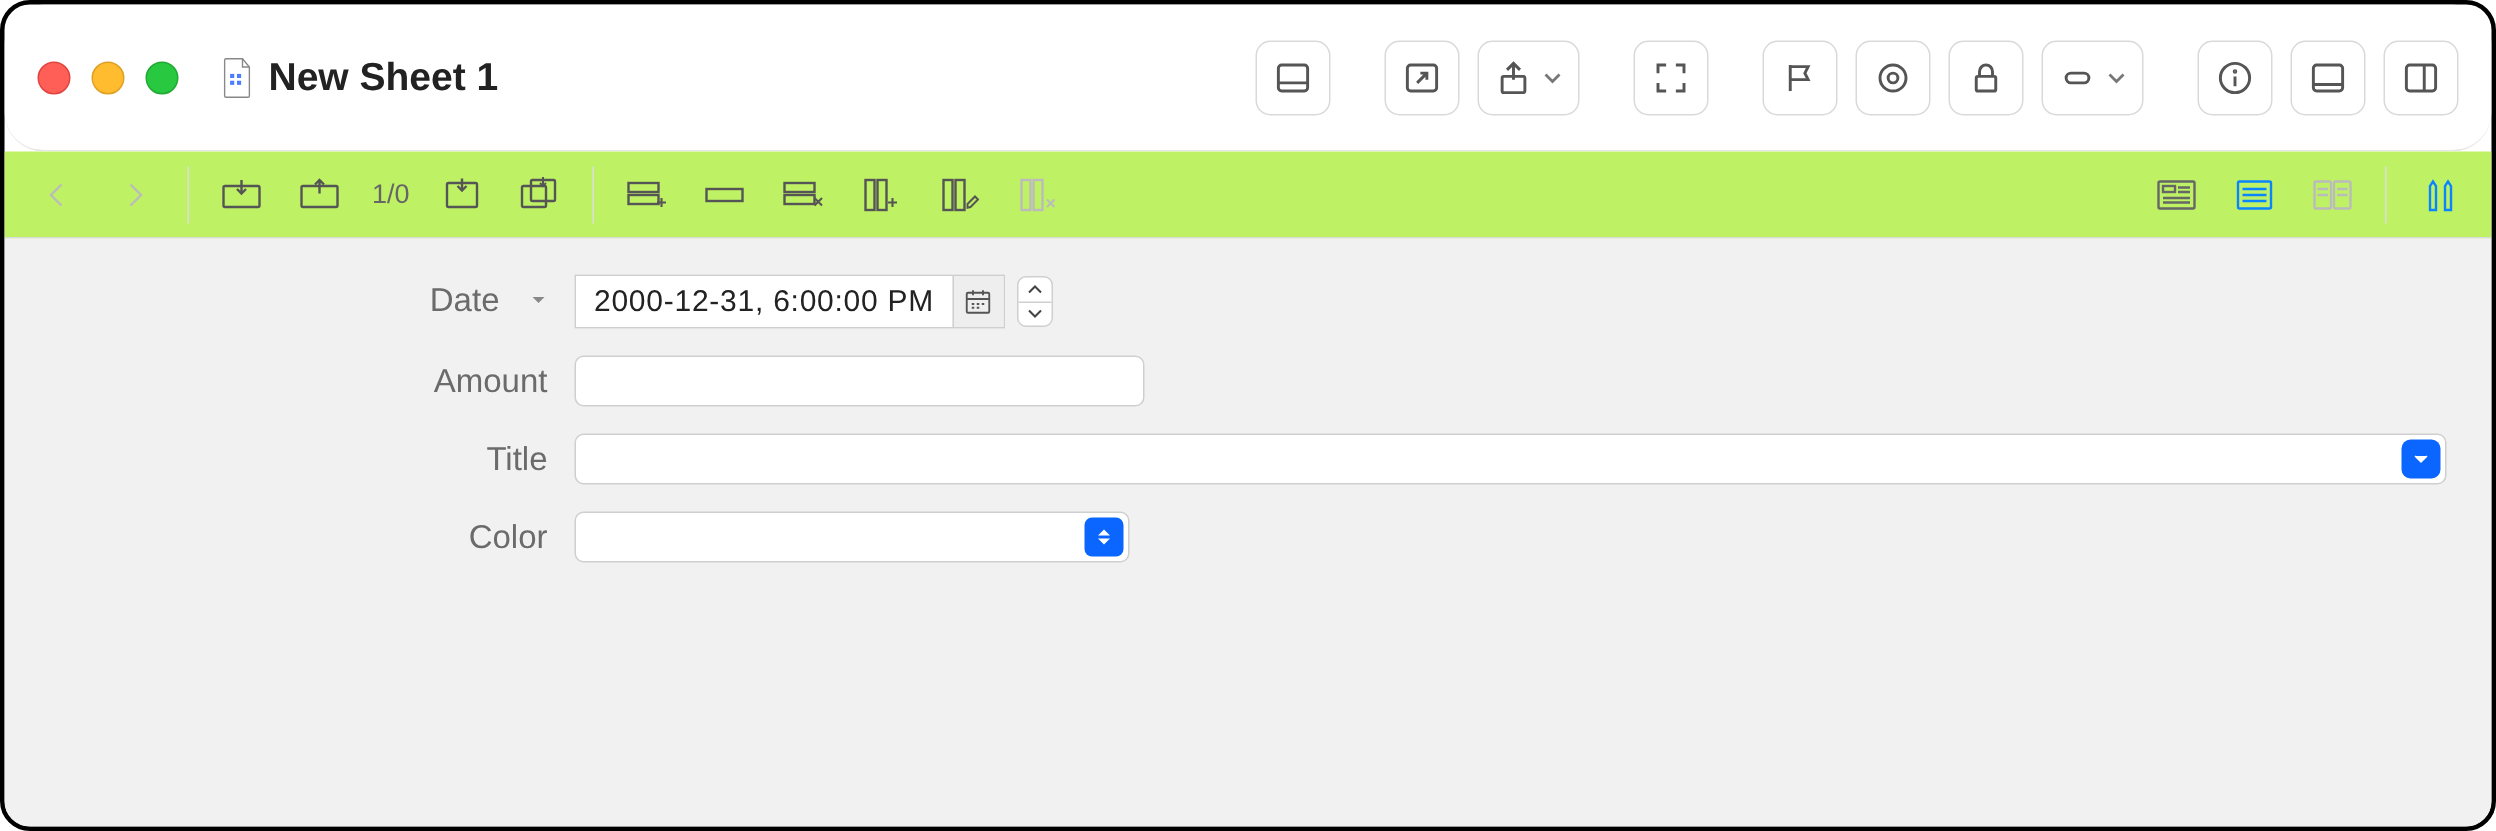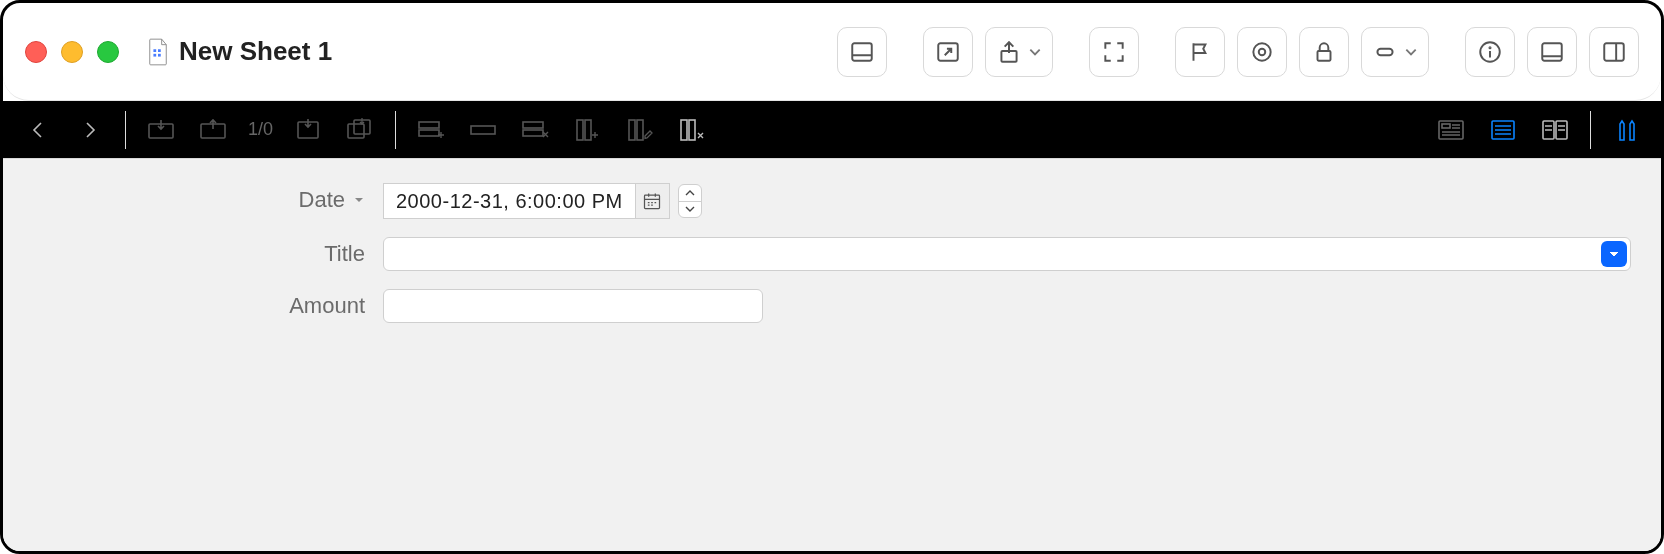--- a/index.html
+++ b/index.html
@@ -51,21 +51,21 @@
   }
   .tb-btn svg { width: 26px; height: 26px; stroke: #555; fill: none; stroke-width: 1.8; }
   .tb-btn .chev { width: 14px; height: 14px; }
   
   .toolbar {
     height: 58px;
     display: flex;
     align-items: center;
     padding: 0 18px;
     border-bottom: 1px solid #d9d9d9;
-    background: #000000;
+    background: #bef264;
   }
   .tool-zone { display: flex; align-items: center; gap: 18px; }
   .sep { width: 1px; height: 38px; background: #ddd; margin: 0 18px; }
   .tbtn {
     width: 34px; height: 34px;
     display: flex; align-items: center; justify-content: center;
     color: #555;
   }
   .tbtn svg { width: 28px; height: 24px; stroke: #555; fill: none; stroke-width: 1.6; }
   .tbtn.disabled svg { stroke: #bbb; }
@@ -88,21 +88,21 @@
   .form-label {
     width: 350px;
     text-align: right;
     font-size: 22px;
     color: #6b6b6b;
     padding-right: 18px;
     padding-top: 4px;
     display: flex;
     justify-content: flex-end;
     align-items: center;
-    gap: 8px;
+    gap: 20px;
   }
   .form-label .chev-sm { width:12px; height:12px; }
   .form-ctrl { display: flex; align-items: center; gap: 8px; }
   .textbox {
     height: 34px;
     border: 1px solid #cfcfcf;
     border-radius: 6px;
     background: #fff;
     padding: 0 10px;
     font-size: 20px;
@@ -407,36 +407,52 @@
           </div>
         <div>
             <svg width="10" height="6" viewBox="0 0 10 6">
               <path d="M1 1l4 4 4-4" stroke="#444" fill="none" stroke-width="1.4"></path>
             </svg>
           </div>
       </div>
     </div>
   </div>
 
+  <div class="form-row">
+    <div class="form-label">Amount</div>
+    <div class="form-ctrl">
+      <input class="textbox amount-input" type="text" value="" style="">
+    </div>
+  </div>
+
   <div class="form-row title-row">
     <div class="form-label">Title</div>
     <div class="form-ctrl" style="flex:1">
       <div class="title-wrap">
         <input type="text" value="" style="">
         <div class="combo-arrow">
           <svg viewBox="0 0 12 12">
               <path d="M2 4l4 4 4-4"></path>
             </svg>
         </div>
       </div>
     </div>
   </div>
 
   <div class="form-row">
-    <div class="form-label">Amount</div>
+    <div class="form-label">Color</div>
     <div class="form-ctrl">
-      <input class="textbox amount-input" type="text" value="" style="">
-    </div>
-  </div>
-
+      <div class="color-select">
+        <span style="padding-left:10px"></span>
+        <div class="select-arrows">
+          <svg viewBox="0 0 10 6">
+              <path d="M1 5l4-4 4 4"></path>
+            </svg>
+          <svg viewBox="0 0 10 6">
+              <path d="M1 1l4 4 4-4"></path>
+            </svg>
+        </div>
+      </div>
+    </div>
+  </div>
 
 
 </div>
 
 </body></html>

